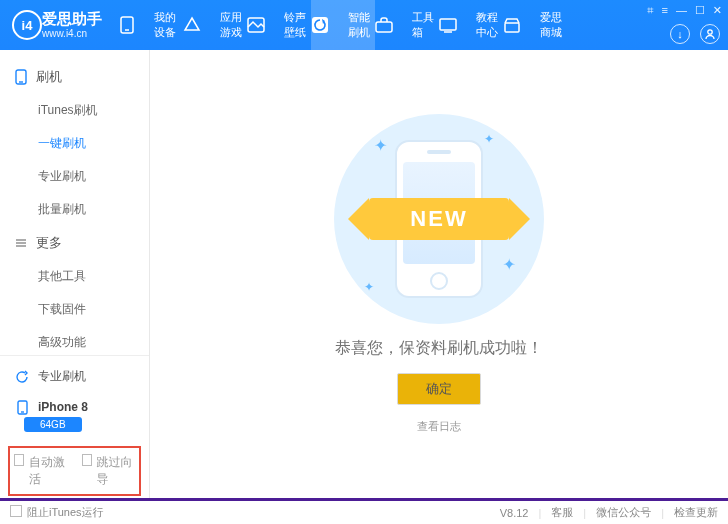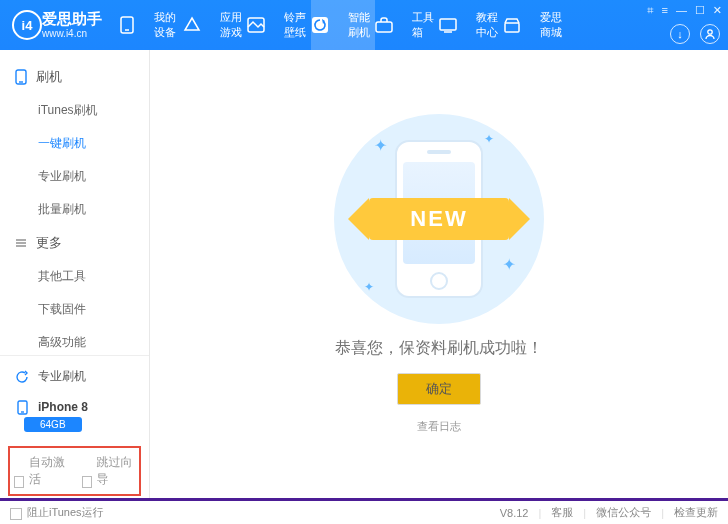--- a/index.html
+++ b/index.html
@@ -29,21 +29,21 @@
   .side-list{padding-left:38px;}
   .side-item{padding:8px 0;color:#666;font-size:12px;cursor:pointer;}
   .side-item.active{color:#1c86ff;}
   .side-bottom{border-top:1px solid #eee;padding:4px 0 0 0;}
   .mode-row{display:flex;align-items:center;gap:8px;padding:8px 14px;color:#555;}
   .mode-row .micon{width:16px;height:16px;border-radius:50%;display:flex;align-items:center;justify-content:center;color:#1c86ff;}
   .device-row{display:flex;align-items:center;gap:8px;padding:6px 14px 2px;color:#444;font-weight:bold;text-align:right;}
   .device-row .dicon{width:16px;height:16px;color:#1c86ff;display:flex;align-items:center;justify-content:center;}
   .badge-cap{display:inline-block;margin:0 0 8px 24px;background:#1c86ff;color:#fff;font-size:10px;padding:2px 16px;border-radius:3px;}
   .checkbox-zone{border:2px solid #e74c3c;margin:6px 8px 2px 8px;padding:6px 4px;display:flex;gap:14px;color:#999;}
-  .chk{display:flex;align-items:flex-end;gap:5px;cursor:pointer;}
+  .chk{display:flex;align-items:flex-start;gap:5px;cursor:pointer;}
   .chk-box{width:12px;height:12px;border:1px solid #bbb;background:#fff;}
   
   .main{flex:1;position:relative;display:flex;flex-direction:column;align-items:center;justify-content:center;gap:14px;}
   .hero{width:210px;height:210px;border-radius:50%;background:#e1f2ff;position:relative;display:flex;align-items:center;justify-content:center;}
   .sparkle{position:absolute;color:#64b8ff;font-size:16px;}
   .phone{width:88px;height:158px;background:#fff;border-radius:14px;border:2px solid #d7e8f7;position:relative;z-index:2;display:flex;flex-direction:column;align-items:center;}
   .phone::before{content:"";display:block;width:24px;height:4px;background:#d7e8f7;border-radius:3px;margin-top:8px;}
   .phone-screen{flex:1;margin:8px 6px;align-self:stretch;background:linear-gradient(#e9f4ff,#d7ebff);border-radius:4px;}
   .phone::after{content:"";width:14px;height:14px;border:2px solid #d7e8f7;border-radius:50%;margin-bottom:6px;}
   .ribbon{position:absolute;z-index:3;width:190px;height:60px;display:flex;align-items:center;justify-content:center;}

